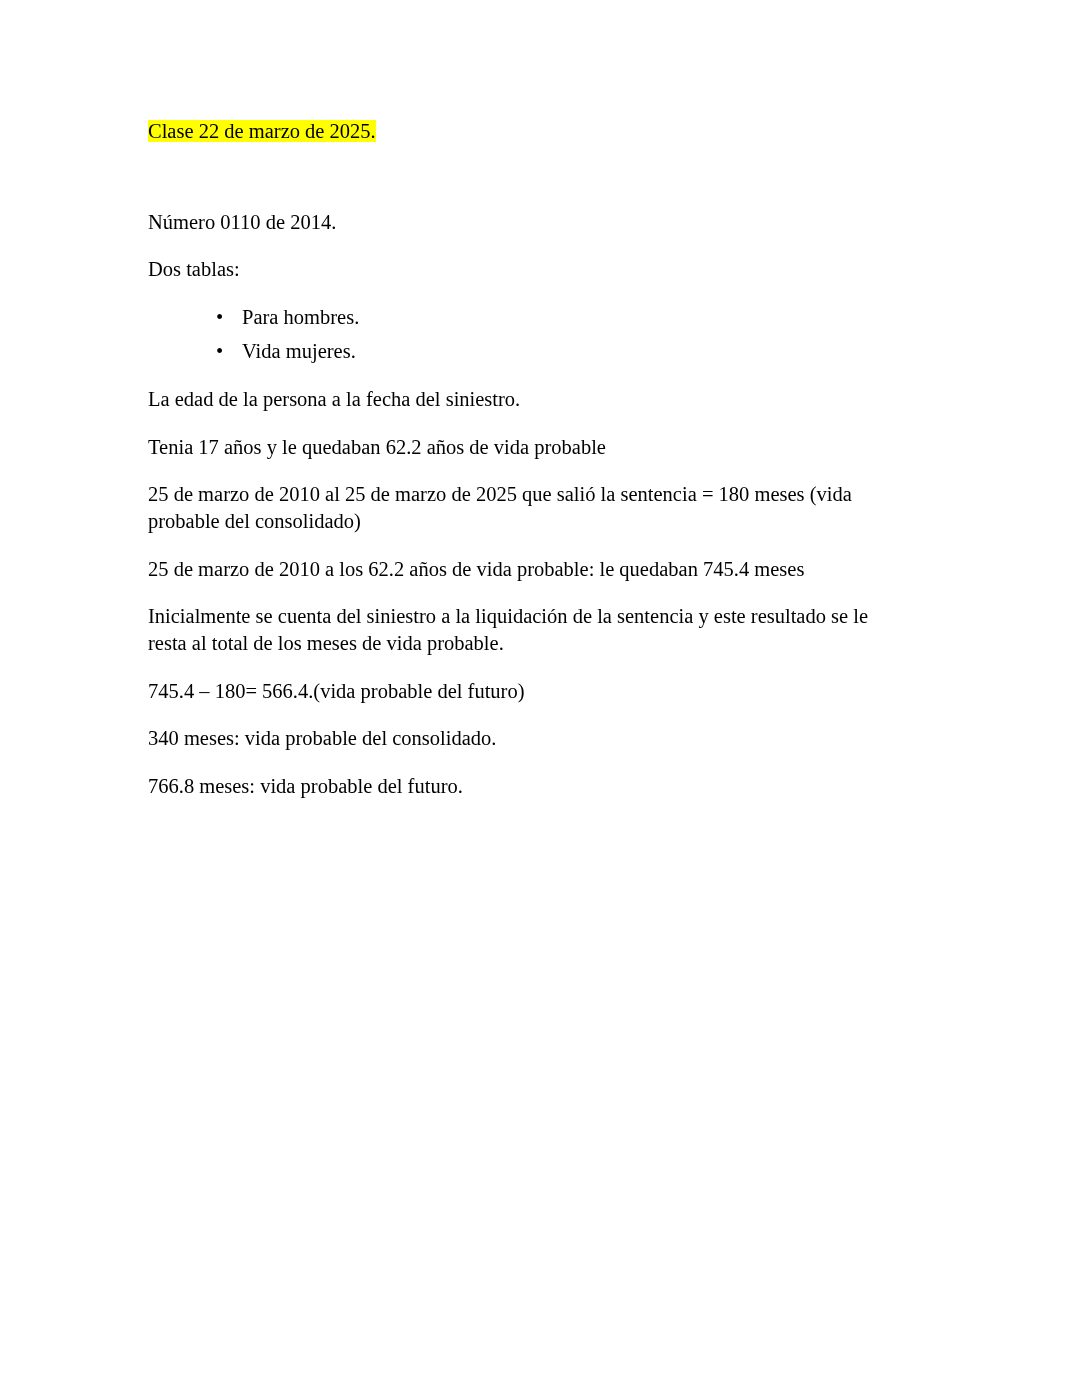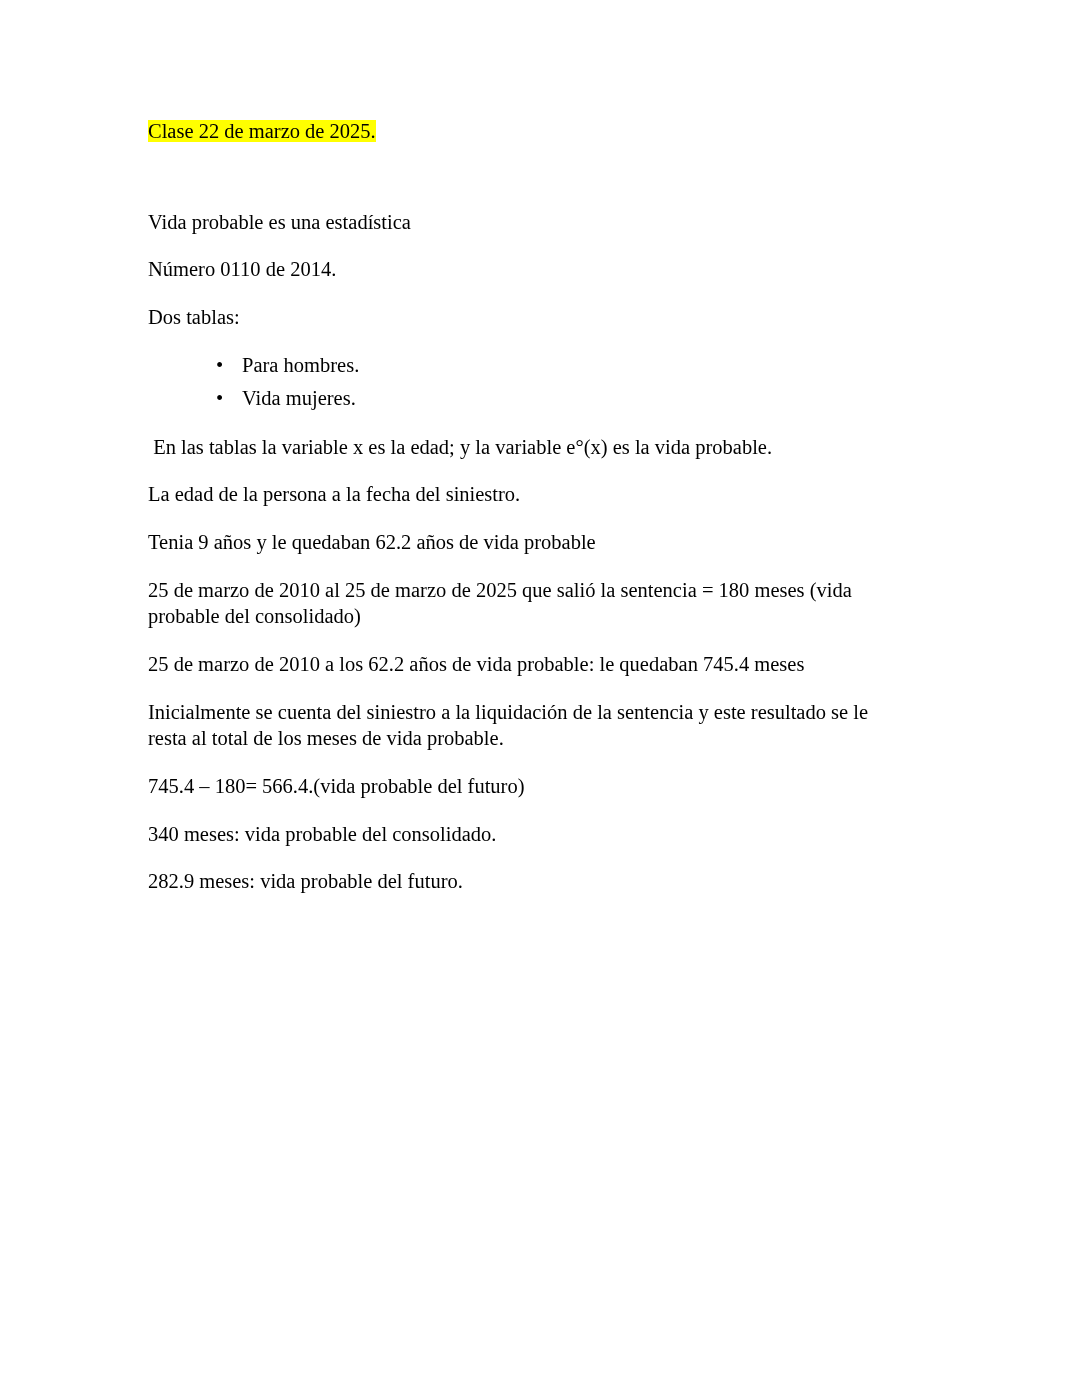--- a/index.html
+++ b/index.html
@@ -79,45 +79,43 @@
 <body>
 
 <div class="page">
   <div class="doc-body">
 
     <p class="heading"><span class="hl">Clase 22 de marzo de 2025.</span><span></span></p>
 
     <div class="spacer"></div>
 
 
-    <p class="para">Vida probable es una estadística</p>
 
     <p class="para">Número 0110 de 2014.</p>
 
     <p class="para gap-before-list">Dos tablas:</p>
 
     <ul class="bullets">
       <li><span class="marker">•</span><span>Para hombres.</span></li>
       <li><span class="marker">•</span><span>Vida mujeres.</span></li>
     </ul>
 
-    <p class="para"> En las tablas la variable x es la edad; y la variable e°(x) es la vida probable.</p>
 
 
 
     <p class="para">La edad de la persona a la fecha del siniestro.</p>
 
-    <p class="para">Tenia 9 años y le quedaban 62.2 años de vida probable</p>
+    <p class="para">Tenia 17 años y le quedaban 62.2 años de vida probable</p>
 
     <p class="para wrap">25 de marzo de 2010 al 25 de marzo de 2025 que salió la sentencia = 180 meses (vida probable del consolidado)</p>
 
     <p class="para">25 de marzo de 2010 a los 62.2 años de vida probable: le quedaban 745.4 meses</p>
 
     <p class="para wrap">Inicialmente se cuenta del siniestro a la liquidación de la sentencia y este resultado se le resta al total de los meses de vida probable.</p>
 
     <p class="para">745.4 – 180= 566.4.(vida probable del futuro)</p>
 
     <p class="para">340 meses: vida probable del consolidado.</p>
 
-    <p class="para">282.9 meses: vida probable del futuro.</p>
+    <p class="para">766.8 meses: vida probable del futuro.</p>
 
   </div>
 </div>
 
 </body></html>

